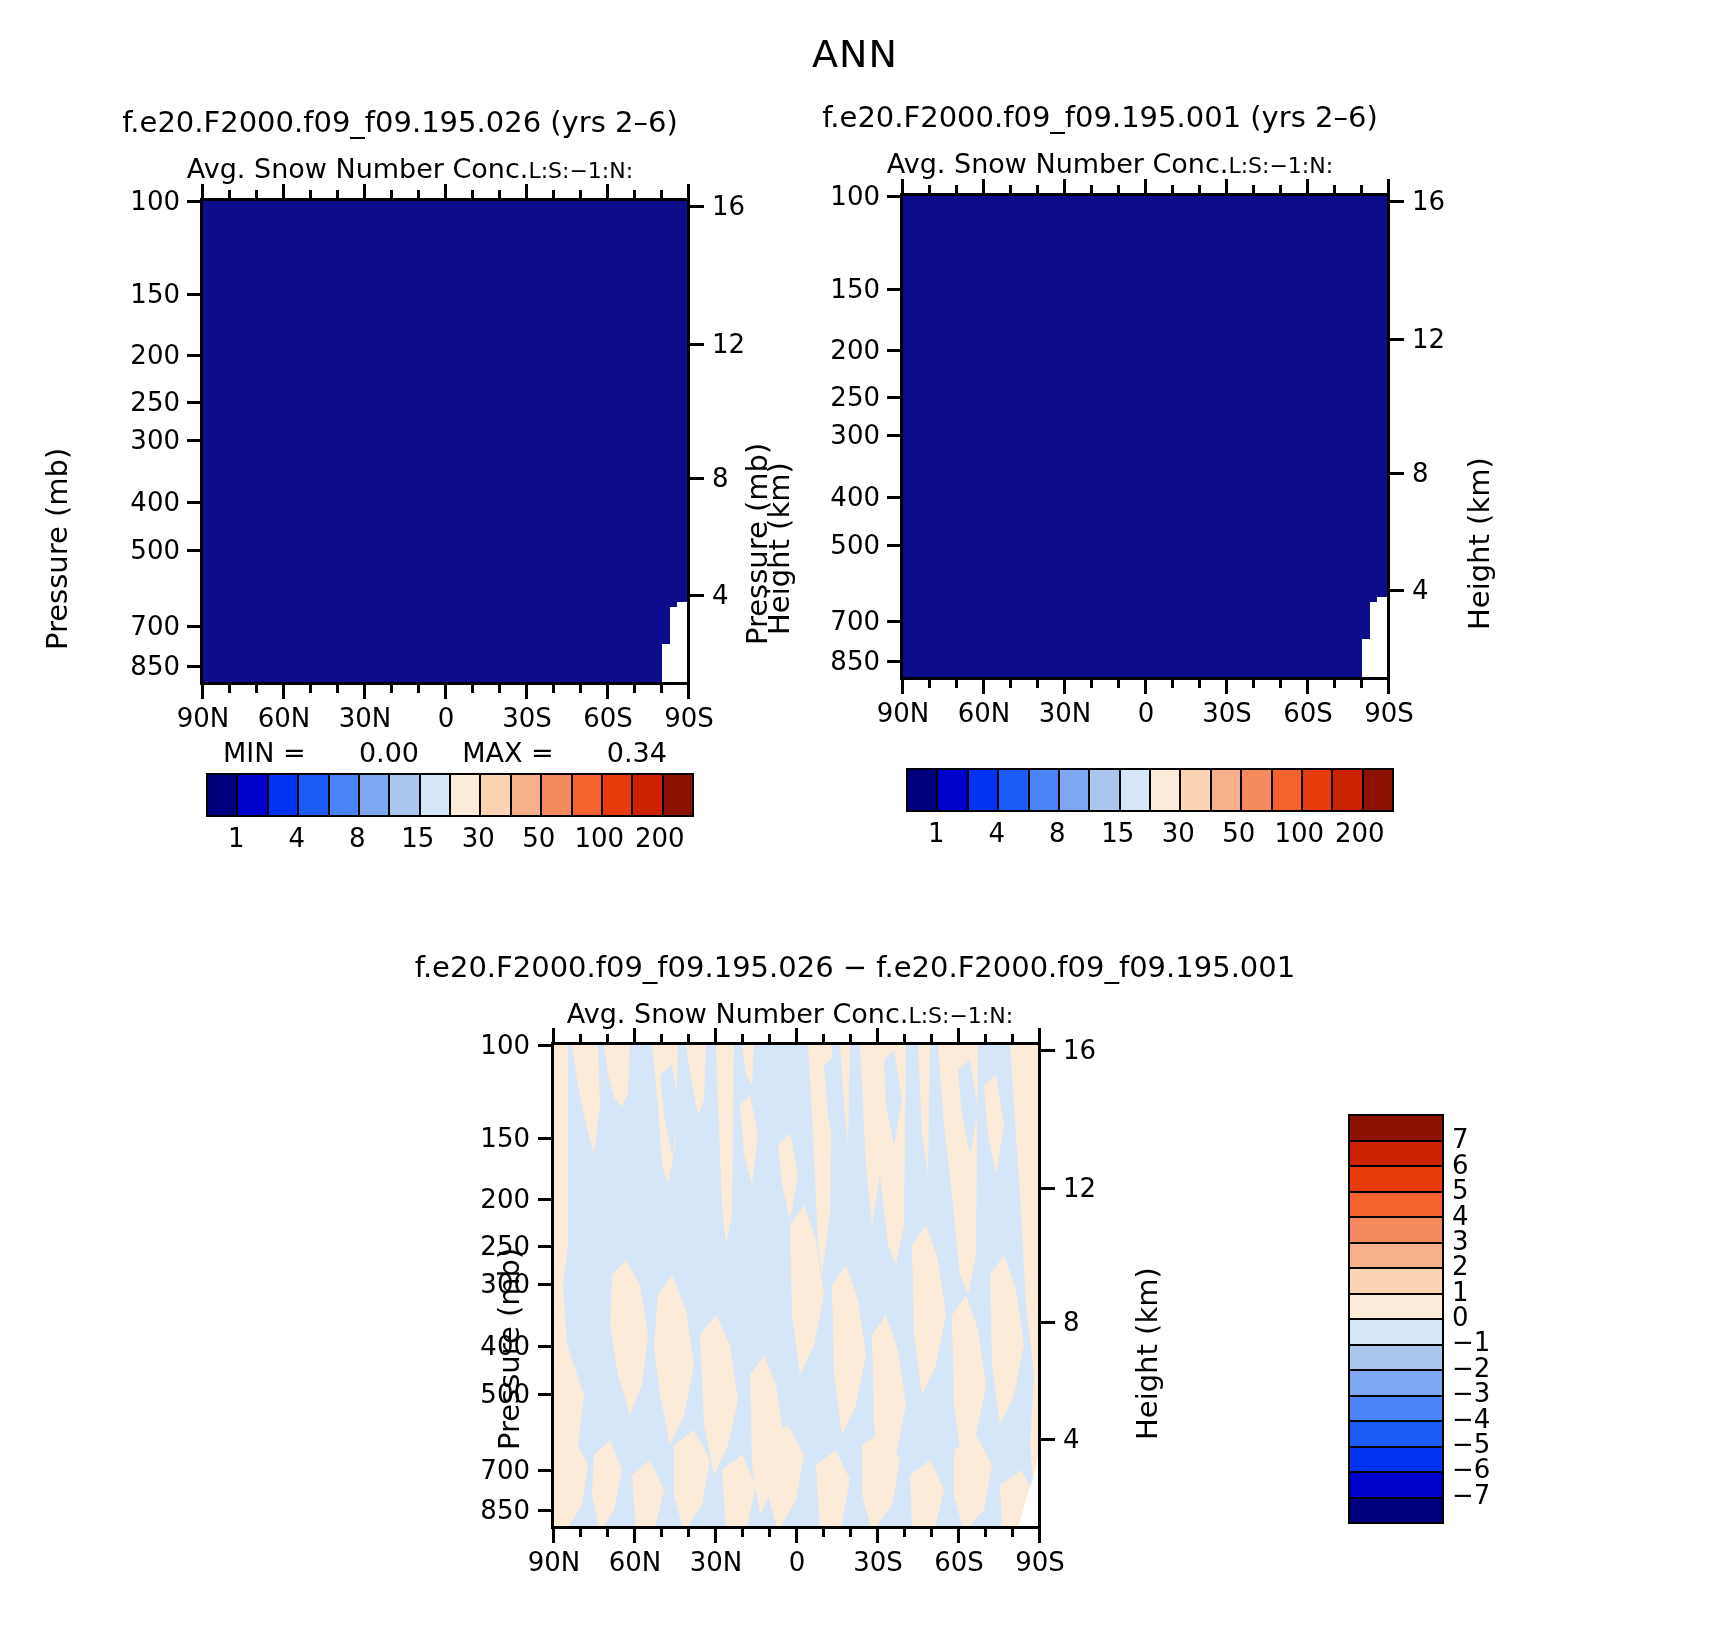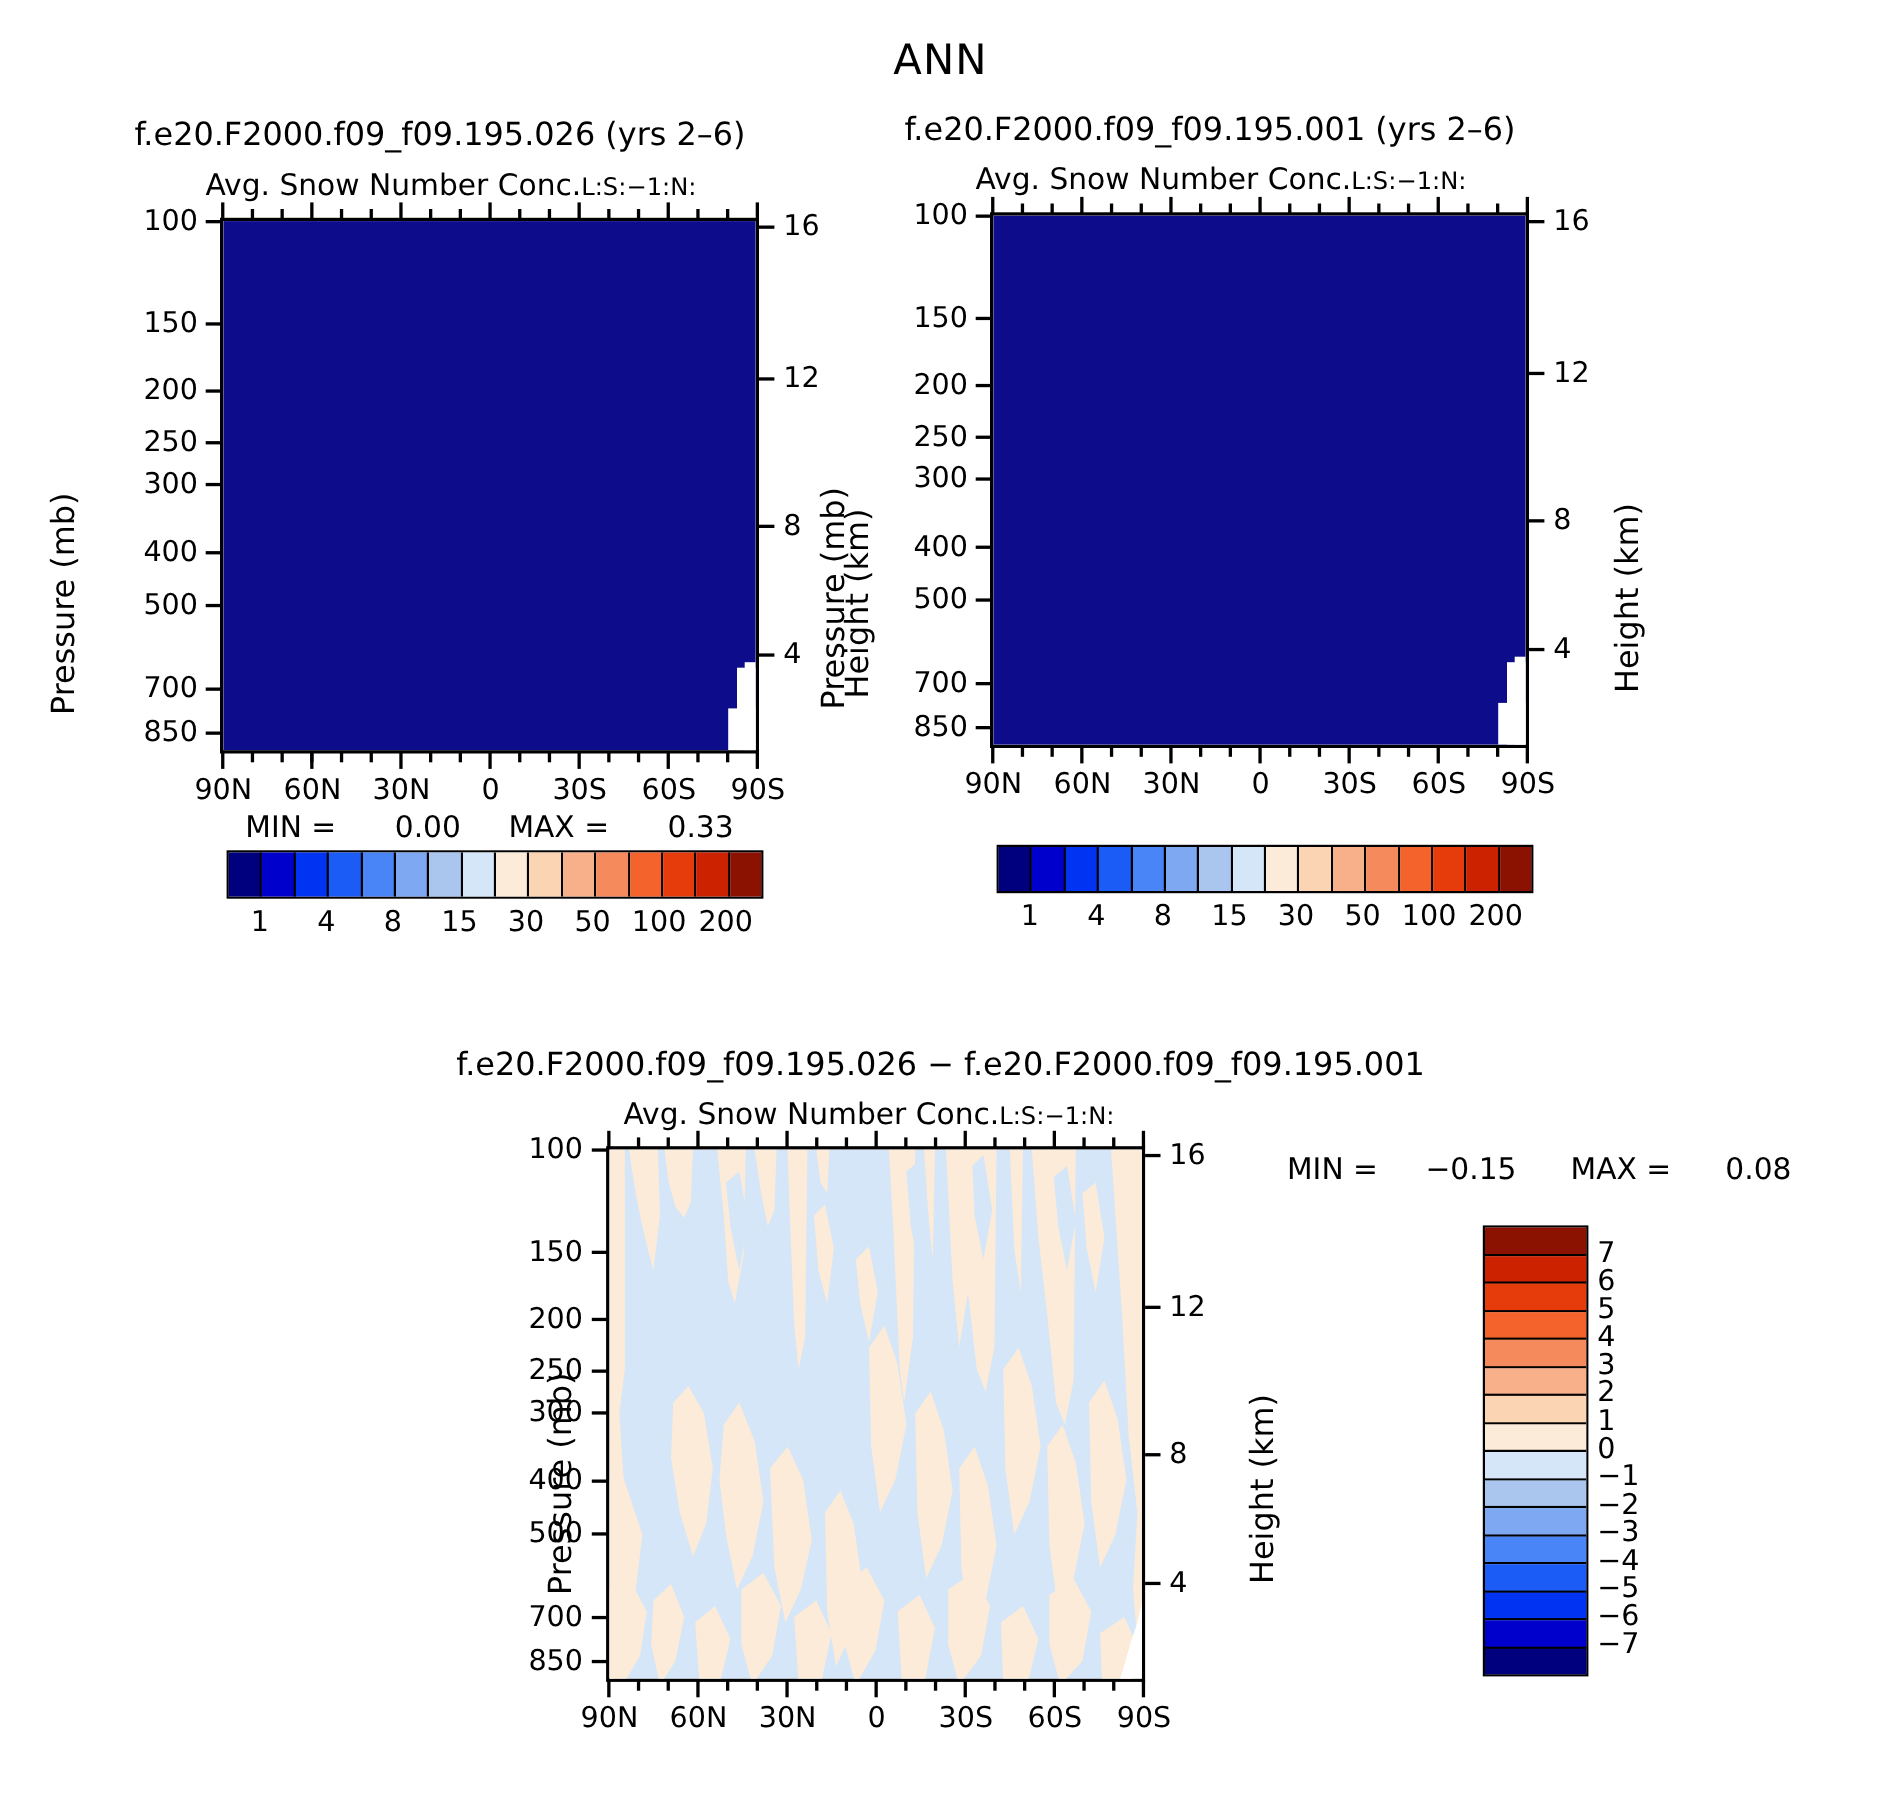--- a/index.html
+++ b/index.html
@@ -267,21 +267,21 @@
   <div class="abs xtick" style="left:608px; top:598px;">60S</div>
   <div class="abs xtick" style="left:689px; top:598px;">90S</div>
 
   <div class="abs minmax" style="left:180px; top:632px; width:530px;">
     <span>MIN =</span>
     <span style="display:inline-block; width:36px;"></span>
     <span>0.00</span>
     <span style="display:inline-block; width:26px;"></span>
     <span>MAX =</span>
     <span style="display:inline-block; width:36px;"></span>
-    <span>0.33</span>
+    <span>0.34</span>
   </div>
 
   <div class="abs hcbar" id="cbar-left" style="left:206px; top:668px; width:484px; height:40px;">
       <div class="seg" style="background: rgb(0, 0, 127);"></div>
       <div class="seg" style="background: rgb(0, 0, 205);"></div>
       <div class="seg" style="background: rgb(0, 51, 242);"></div>
       <div class="seg" style="background: rgb(26, 92, 245);"></div>
       <div class="seg" style="background: rgb(74, 133, 247);"></div>
       <div class="seg" style="background: rgb(127, 168, 242);"></div>
       <div class="seg" style="background: rgb(170, 198, 239);"></div>
@@ -576,29 +576,20 @@
   <div class="abs tickmark-top" style="left:1038px; top:78px;"></div>
 
   <div class="abs xtick" style="left:554px; top:597px;">90N</div>
   <div class="abs xtick" style="left:635px; top:597px;">60N</div>
   <div class="abs xtick" style="left:716px; top:597px;">30N</div>
   <div class="abs xtick" style="left:797px; top:597px;">0</div>
   <div class="abs xtick" style="left:878px; top:597px;">30S</div>
   <div class="abs xtick" style="left:959px; top:597px;">60S</div>
   <div class="abs xtick" style="left:1040px; top:597px;">90S</div>
 
-  <div class="abs minmax" style="left:1170px; top:98px; width:460px; text-align:left;">
-    <span>MIN =</span>
-    <span style="display:inline-block; width:26px;"></span>
-    <span>−0.15</span>
-    <span style="display:inline-block; width:32px;"></span>
-    <span>MAX =</span>
-    <span style="display:inline-block; width:32px;"></span>
-    <span>0.08</span>
-  </div>
 
   <div class="abs vcbar" id="cbar-diff" style="left:1348px; top:164px; width:92px; height:406px;">
       <div class="seg" style="background: rgb(139, 17, 0);"></div>
       <div class="seg" style="background: rgb(204, 34, 0);"></div>
       <div class="seg" style="background: rgb(230, 60, 12);"></div>
       <div class="seg" style="background: rgb(244, 99, 43);"></div>
       <div class="seg" style="background: rgb(245, 138, 92);"></div>
       <div class="seg" style="background: rgb(247, 176, 138);"></div>
       <div class="seg" style="background: rgb(251, 212, 180);"></div>
       <div class="seg" style="background: rgb(253, 235, 217);"></div>

